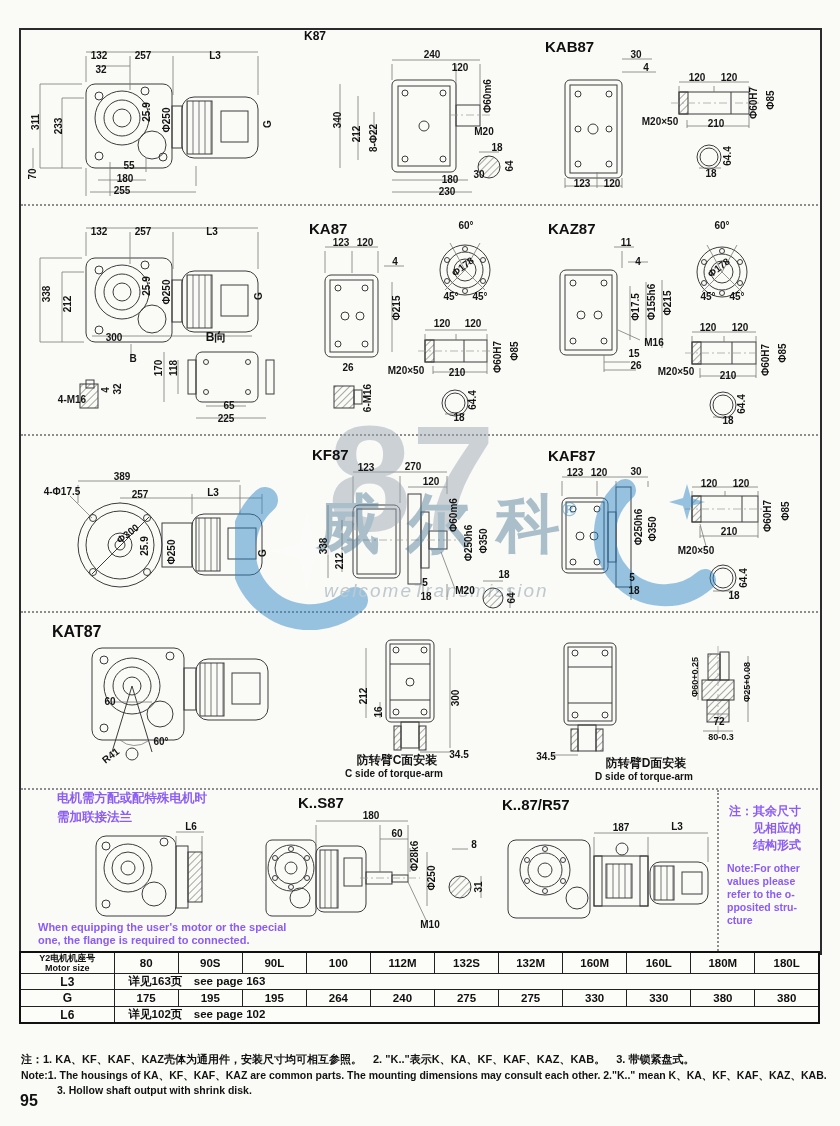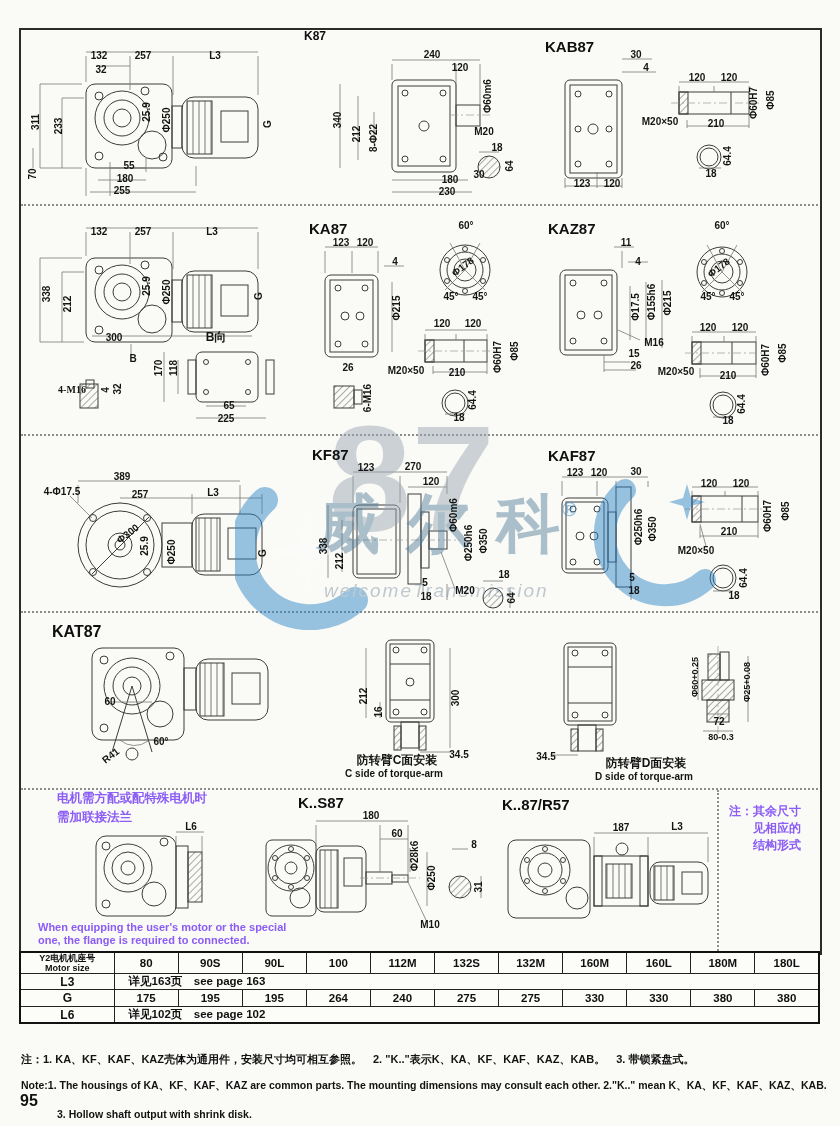--- a/index.html
+++ b/index.html
@@ -26,22 +26,22 @@
   .enote{font-size:11px;font-weight:600;line-height:13px}
   .scn{font-size:12px;font-weight:700;line-height:17px}
   .sen{font-size:10.5px;font-weight:600;line-height:13px}
   table.spec{position:absolute;left:19px;top:951px;width:801px;border-collapse:collapse;z-index:4;table-layout:fixed;border:2px solid #111;background:#fcfcf9}
   table.spec td{border:1px solid #222;text-align:center;font-size:11.5px;font-weight:700;color:#101010;padding:0 2px}
   table.spec .lbl span{display:block;font-size:9px;line-height:10px;font-weight:700}
   table.spec .big{font-size:12px}
   table.spec .left{text-align:left;padding-left:14px}
   .notes{position:absolute;left:21px;top:1052px;z-index:4;color:#121212}
   .notes .l1{font-size:11px;font-weight:700}
-  .notes .l2{font-size:10.5px;font-weight:600;margin-top:12px}
-  .notes .l3{font-size:10.5px;font-weight:600;margin-left:36px;margin-top:15px}
+  .notes .l2{font-size:10.5px;font-weight:600;margin-top:2px}
+  .notes .l3{font-size:10.5px;font-weight:600;margin-left:36px;margin-top:1px}
   .pagenum{position:absolute;left:20px;top:1092px;font-size:16px;font-weight:700;color:#111;z-index:4}
 </style>
 </head>
 <body>
 
 <div class="page">
   <div class="frame"></div>
   <div class="sep" style="top:204px"></div>
   <div class="sep" style="top:434px"></div>
   <div class="sep" style="top:611px"></div>
@@ -422,21 +422,21 @@
       <span class="dim v" style="left: 147px; top: 286px;">25.9</span>
       <span class="dim v" style="left: 167px; top: 292px;">Φ250</span>
       <span class="dim v" style="left: 259px; top: 296px;">G</span>
       <span class="dim" style="left: 114px; top: 338px;">300</span>
       <span class="dim" style="left: 133px; top: 359px;">B</span>
       <span class="dim" style="left: 216px; top: 337px; font-size: 12px;">B向</span>
       <span class="dim v" style="left: 159px; top: 368px;">170</span>
       <span class="dim v" style="left: 174px; top: 368px;">118</span>
       <span class="dim" style="left: 229px; top: 406px;">65</span>
       <span class="dim" style="left: 226px; top: 419px;">225</span>
-      <span class="dim" style="left: 72px; top: 390px; font-family: Liberation Serif, serif;">4-M16</span>
+      <span class="dim" style="left: 72px; top: 400px;">4-M16</span>
       <span class="dim v" style="left: 106px; top: 390px;">4</span>
       <span class="dim v" style="left: 118px; top: 389px;">32</span>
       <span class="dim" style="left: 341px; top: 243px;">123</span>
       <span class="dim" style="left: 365px; top: 243px;">120</span>
       <span class="dim" style="left: 395px; top: 262px;">4</span>
       <span class="dim v" style="left: 397px; top: 308px;">Φ215</span>
       <span class="dim" style="left: 348px; top: 368px;">26</span>
       <span class="dim v" style="left: 368px; top: 398px;">6-M16</span>
       <span class="dim" style="left: 466px; top: 226px;">60°</span>
       <span class="dim d" style="left: 463px; top: 267px;">Φ178</span>
@@ -548,20 +548,25 @@
       <span class="dim" style="left: 677px; top: 827px;">L3</span>
     </div>
 
   <div class="txt cnote" style="left:57px;top:789px">电机需方配或配特殊电机时
 需加联接法兰</div>
   <div class="txt enote" style="left:38px;top:921px">When equipping the user's motor or the special
 one, the flange is required to connected.</div>
   <div class="txt scn" style="left:729px;top:803px">注：其余尺寸
 　　见相应的
 　　结构形式</div>
+  <div class="txt sen" style="left:727px;top:862px">Note:For other
+values please
+refer to the o-
+pposited stru-
+cture</div>
 
   <table class="spec">
     <colgroup>
       <col style="width:94px">
         <col style="width:64px">
         <col style="width:64px">
         <col style="width:64px">
       <col style="width:32px">
         <col style="width:32px">
       <col style="width:64px">

